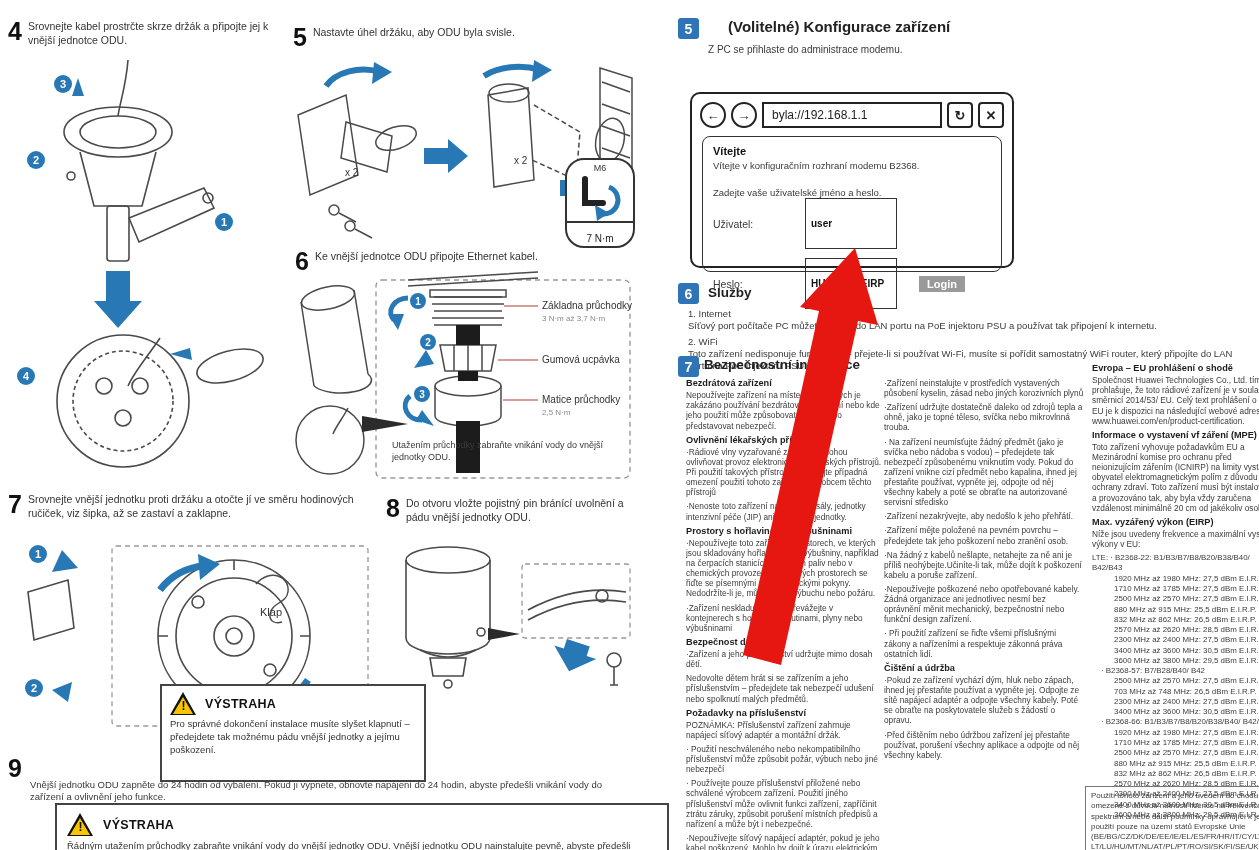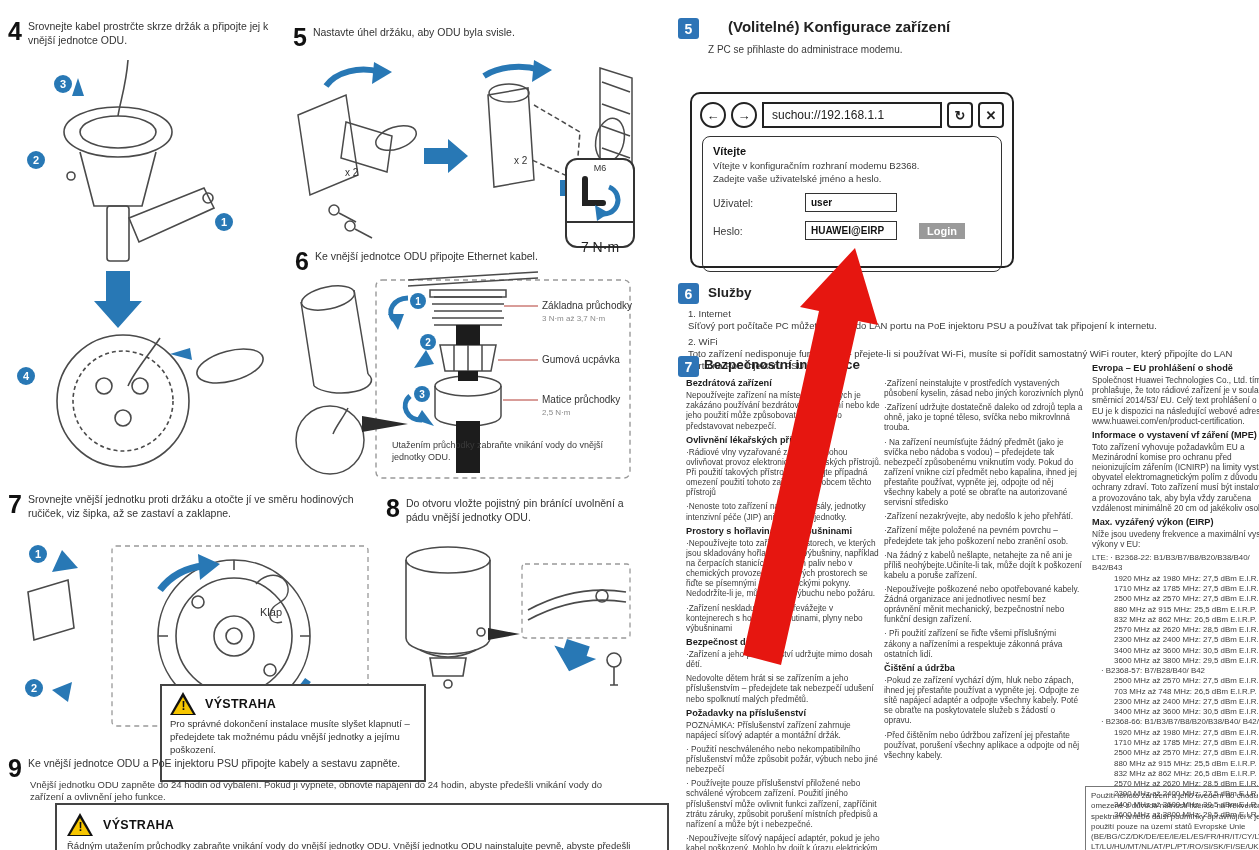--- a/index.html
+++ b/index.html
@@ -19,21 +19,21 @@
   .body95{font-size:9.5px;color:#3a3a3a;line-height:1.3}
   
   .browser{border:2px solid #222;border-radius:10px;background:#fff}
   .navcircle{width:22px;height:22px;border:2px solid #222;border-radius:50%;display:flex;
              align-items:center;justify-content:center;font-size:13px;font-weight:bold;color:#222}
   .urlbox{border:2px solid #222;height:22px;display:flex;align-items:center;padding:0 8px;
           font-size:12px;color:#222}
   .sqbtn{width:22px;height:22px;border:2px solid #222;border-radius:4px;display:flex;
          align-items:center;justify-content:center;font-size:13px;font-weight:bold;color:#222}
   .dialog{border:1.5px solid #333;border-radius:8px}
-  .field{border:1.5px solid #333;height:17px;display:flex;align-items:center;padding:0 5px;
+  .field{border:1.5px solid #333;height:17px;display:flex;align-items:center;padding:16px 5px;
          font-size:10px;font-weight:bold;color:#111}
   .loginbtn{background:#9a9a9a;color:#fff;font-weight:bold;font-size:11px;padding:2px 8px;
             display:inline-block}
   
   .warnbox{border:2px solid #444;background:#fff}
   .warntitle{font-size:12.5px;font-weight:bold;color:#111;letter-spacing:.3px}
   .warntext{font-size:9.5px;color:#333;line-height:1.35}
   .tri{position:relative;display:inline-block;width:27px;height:23px;vertical-align:middle}
   .tri:before{content:"";position:absolute;left:0;top:0;border-left:13.5px solid transparent;
               border-right:13.5px solid transparent;border-bottom:23px solid #111}
@@ -45,23 +45,23 @@
   .safcol{position:absolute;font-size:8.3px;line-height:1.22;color:#3c3c3c}
   .safety-h{font-size:9.2px;font-weight:bold;color:#1d1d1d;margin:3px 0 1px}
   .safety-p{margin:0 0 4px}
   .lte-line{font-size:7.9px;line-height:1.3;color:#3c3c3c}
   .lte-root{margin-left:0}
   .lte-model{margin-left:9px}
   .lte-freq{margin-left:22px}
   .rbox{border:1px solid #777;padding:4px 5px;font-size:7.9px;line-height:1.3;color:#3c3c3c}
   
   .glandnote{font-size:9px;line-height:1.3;color:#3a3a3a}
-  .toolbox{border:2px solid #333;border-radius:12px;background:#fff;text-align:center}
+  .toolbox{border:2px solid #333;border-radius:19px;background:#fff;text-align:center}
   .m6{font-size:9px;color:#333;padding-top:3px}
-  .torque{border-top:2px solid #333;font-size:14px;color:#222;padding:16px 0;border-radius:0 0 6px 6px}
+  .torque{border-top:2px solid #333;font-size:10px;color:#222;padding:10px 0;border-radius:0 0 6px 6px}
   .dlabel{font:10px "Liberation Sans",sans-serif;fill:#333}
   .dsmall{font:8px "Liberation Sans",sans-serif;fill:#8a8a8a}
   svg{display:block}
 </style>
 </head>
 <body>
 
 <div class="page">
 
   <div class="abs step" style="left:8px;top:20px;width:282px">
@@ -258,21 +258,20 @@
       <span class="tri">
           <span>!</span>
         </span>
       <span class="warntitle">VÝSTRAHA</span>
     </div>
     <div class="warntext" style="margin-top:3px">Pro správné dokončení instalace musíte slyšet klapnutí – předejdete tak možnému pádu vnější jednotky a jejímu poškození.</div>
   </div>
 
   <div class="abs step" style="left:8px;top:757px;width:620px">
     <span class="num">9</span>
-    <span class="stext">Ke vnější jednotce ODU a PoE injektoru PSU připojte kabely a sestavu zapněte.</span>
   </div>
   <div class="abs body95" style="left:30px;top:779px;width:600px">Vnější jednotku ODU zapněte do 24 hodin od vybalení. Pokud ji vypnete, obnovte napájení do 24 hodin, abyste předešli vnikání vody do zařízení a ovlivnění jeho funkce.</div>
 
   <div class="abs warnbox" style="left:55px;top:803px;width:590px;height:60px;padding:8px 10px;border-width:2px">
     <div style="display:flex;align-items:center;gap:9px">
       <span class="tri">
           <span>!</span>
         </span>
       <span class="warntitle">VÝSTRAHA</span>
     </div>
@@ -284,33 +283,33 @@
   <div class="abs body10" style="left:708px;top:43px;width:545px">Z PC se přihlaste do administrace modemu.</div>
 
   <div class="abs browser" style="left:690px;top:92px;width:320px;height:172px">
     <div style="display:flex;align-items:center;gap:5px;padding:8px 8px 0 8px">
       <span class="navcircle">
           <span>←</span>
         </span>
       <span class="navcircle">
           <span>→</span>
         </span>
-      <span class="urlbox" style="flex:1">suchou://192.168.1.1</span>
+      <span class="urlbox" style="flex:1">byla://192.168.1.1</span>
       <span class="sqbtn">
           <span>↻</span>
         </span>
       <span class="sqbtn">
           <span>✕</span>
         </span>
     </div>
     <div class="dialog" style="margin:8px 10px;height:118px;padding:8px 10px">
       <div style="font-size:11px;font-weight:bold;color:#111">Vítejte</div>
       <div style="font-size:9.5px;margin-top:3px">Vítejte v konfiguračním rozhraní modemu B2368.</div>
-      <div style="font-size:9.5px;margin-top:2px">Zadejte vaše uživatelské jméno a heslo.</div>
-      <div style="display:flex;align-items:center;margin-top:9px">
+      <div style="font-size:9.5px;margin-top:16px">Zadejte vaše uživatelské jméno a heslo.</div>
+      <div style="display:flex;align-items:center;">
         <span style="font-size:10.5px;width:92px">Uživatel:</span>
         <span class="field" style="width:80px">user</span>
       </div>
       <div style="display:flex;align-items:center;margin-top:9px">
         <span style="font-size:10.5px;width:92px">Heslo:</span>
         <span class="field" style="width:80px">HUAWEI@EIRP</span>
         <span class="loginbtn" style="margin-left:22px">Login</span>
       </div>
     </div>
   </div>

